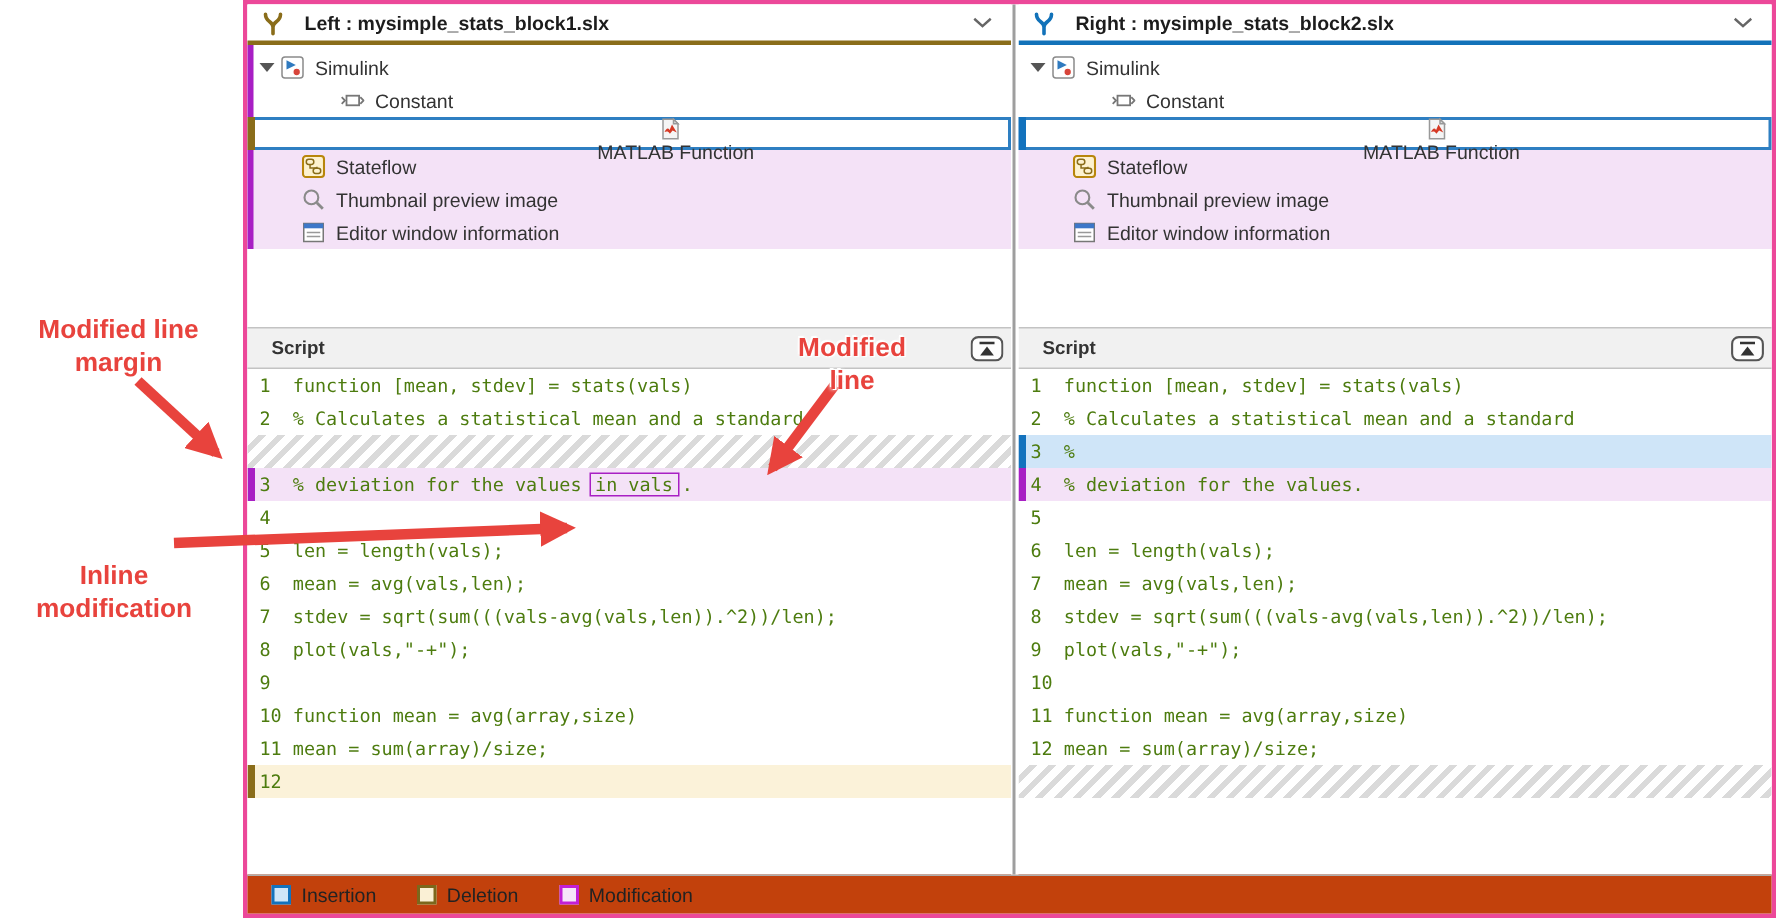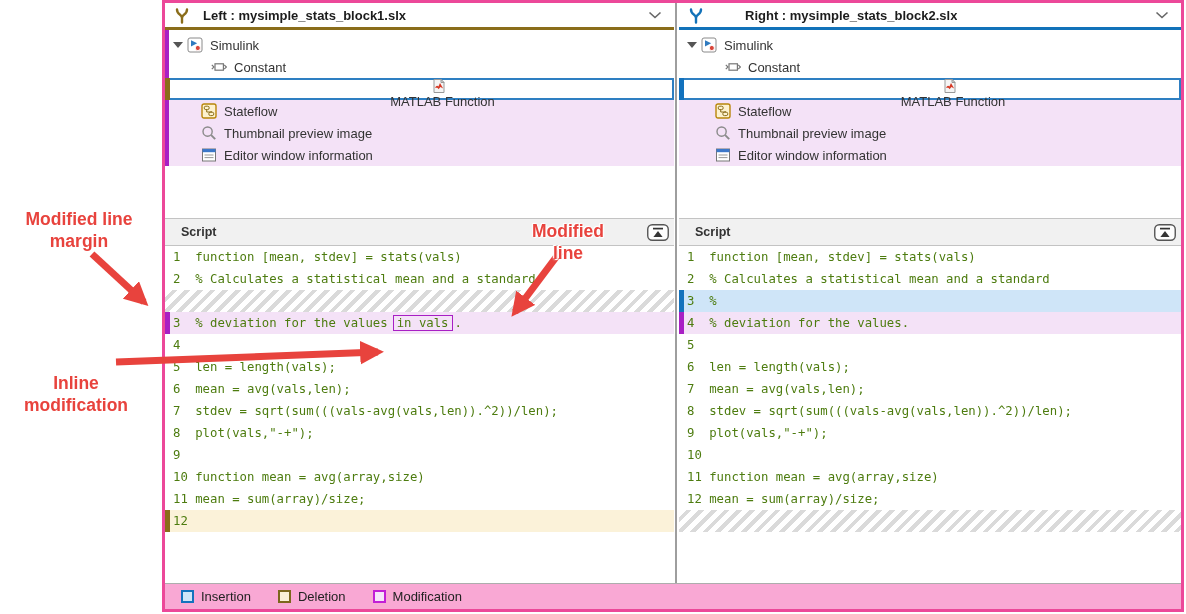--- a/index.html
+++ b/index.html
@@ -22,21 +22,21 @@
   .panel{display:flex;flex-direction:column;min-width:0;background:#fff;}
   .panel.left{width:509px;}
   .panel.right{flex:1;}
   .divider{width:5px;position:relative;background:#fff;}
   .divider::before{content:'';position:absolute;left:1px;top:0;bottom:0;width:2px;background:#9e9e9e;}
 
   
   .panel-header{height:24px;display:flex;align-items:center;padding:0 12px 0 8px;
     border-bottom:3px solid #888;background:#fff;cursor:pointer;}
   .panel.left  .panel-header{border-bottom-color:var(--left-header-accent,#8a6d1a);}
-  .panel.right .panel-header{border-bottom-color:var(--right-header-accent,#1272b9);gap:28px;}
+  .panel.right .panel-header{border-bottom-color:var(--right-header-accent,#1272b9);}
   .panel.left  .fork{color:var(--left-header-accent,#8a6d1a);}
   .panel.right .fork{color:var(--right-header-accent,#1272b9);}
   .fork{width:18px;height:18px;margin-top:2px;}
   .panel-header .title{font-size:13px;font-weight:bold;color:#1c1c1c;margin-left:12px;
     white-space:nowrap;overflow:hidden;}
   .chev{margin-left:auto;display:flex;align-items:center;}
 
   
   .tree{position:relative;padding-top:4px;height:136px;box-sizing:border-box;}
   .tree.has-bar::before{content:'';position:absolute;left:0;top:0;bottom:0;width:4px;
@@ -45,21 +45,21 @@
     position:relative;cursor:pointer;white-space:nowrap;}
   .tree-row.hl-modification{background:var(--modification-bg,#f4e2f7);}
   .tree-row.selected{background:#fff;box-shadow:inset 0 0 0 2px var(--selection-border,#2e7fc2);z-index:2;flex-direction:column;}
   .sel-marker{position:absolute;left:0;top:0;bottom:0;width:5px;z-index:3;}
   .sel-marker.deletion{background:var(--deletion-accent,#8a6d1a);}
   .sel-marker.insertion{background:var(--insertion-accent,#1372bd);}
   .twisty{width:0;height:0;border-left:5px solid transparent;border-right:5px solid transparent;
     border-top:6px solid #555;margin:0 4px 0 8px;flex:none;}
   .tree-icon{width:16px;height:16px;flex:none;margin-right:7px;display:flex;align-items:center;}
   .indent-0-noexp{padding-left:36px;}
-  .indent-1{padding-left:46px;text-align:center;}
+  .indent-1{padding-left:62px;text-align:center;}
 
   .gap{height:52px;background:#fff;}
 
   
   .script-head{height:28px;box-sizing:border-box;background:#f1f1f1;
     border-top:1px solid #c3c3c3;border-bottom:1px solid #c3c3c3;
     display:flex;align-items:center;padding:0 5px 0 16px;font-size:12.5px;font-weight:bold;color:#333;}
   .collapse-btn{margin-left:auto;display:flex;align-items:center;cursor:pointer;}
 
   .code{flex:1;background:#fff;overflow:hidden;
@@ -72,21 +72,21 @@
   .code-row.del{background:var(--deletion-bg,#fbf2d9);}
   .code-row.mod::before,.code-row.ins::before,.code-row.del::before{
     content:'';position:absolute;left:0;top:0;bottom:0;width:5px;}
   .code-row.mod::before{background:var(--modification-accent,#a81fc4);}
   .code-row.ins::before{background:var(--insertion-accent,#1372bd);}
   .code-row.del::before{background:var(--deletion-accent,#8a6d1a);}
   .code-row.hatch{background:repeating-linear-gradient(135deg,#ffffff 0 5px,#dadada 5px 9px);}
   .inline-box{border:1.5px solid var(--modification-accent,#a81fc4);padding:0 3px;margin:0 2px 0 5px;}
 
   
-  .legend-bar{height:26px;box-sizing:border-box;border-top:1px solid #adadad;background:#f9a8d4;
+  .legend-bar{height:26px;box-sizing:border-box;border-top:1px solid #adadad;background:#c2410c;
     display:flex;align-items:center;padding-left:16px;gap:27px;font-size:13px;color:#222;}
   .legend-item{display:flex;align-items:center;gap:7px;}
   .swatch{width:13px;height:13px;box-sizing:border-box;border:2px solid #888;}
   .swatch.insertion{border-color:var(--insertion-accent,#1372bd);background:var(--insertion-bg,#cfe5f8);}
   .swatch.deletion{border-color:#7c671c;background:#faf0d5;}
   .swatch.modification{border-color:#c21fd6;background:#f6e5fa;}
 </style>
 </head>
 <body>
 

